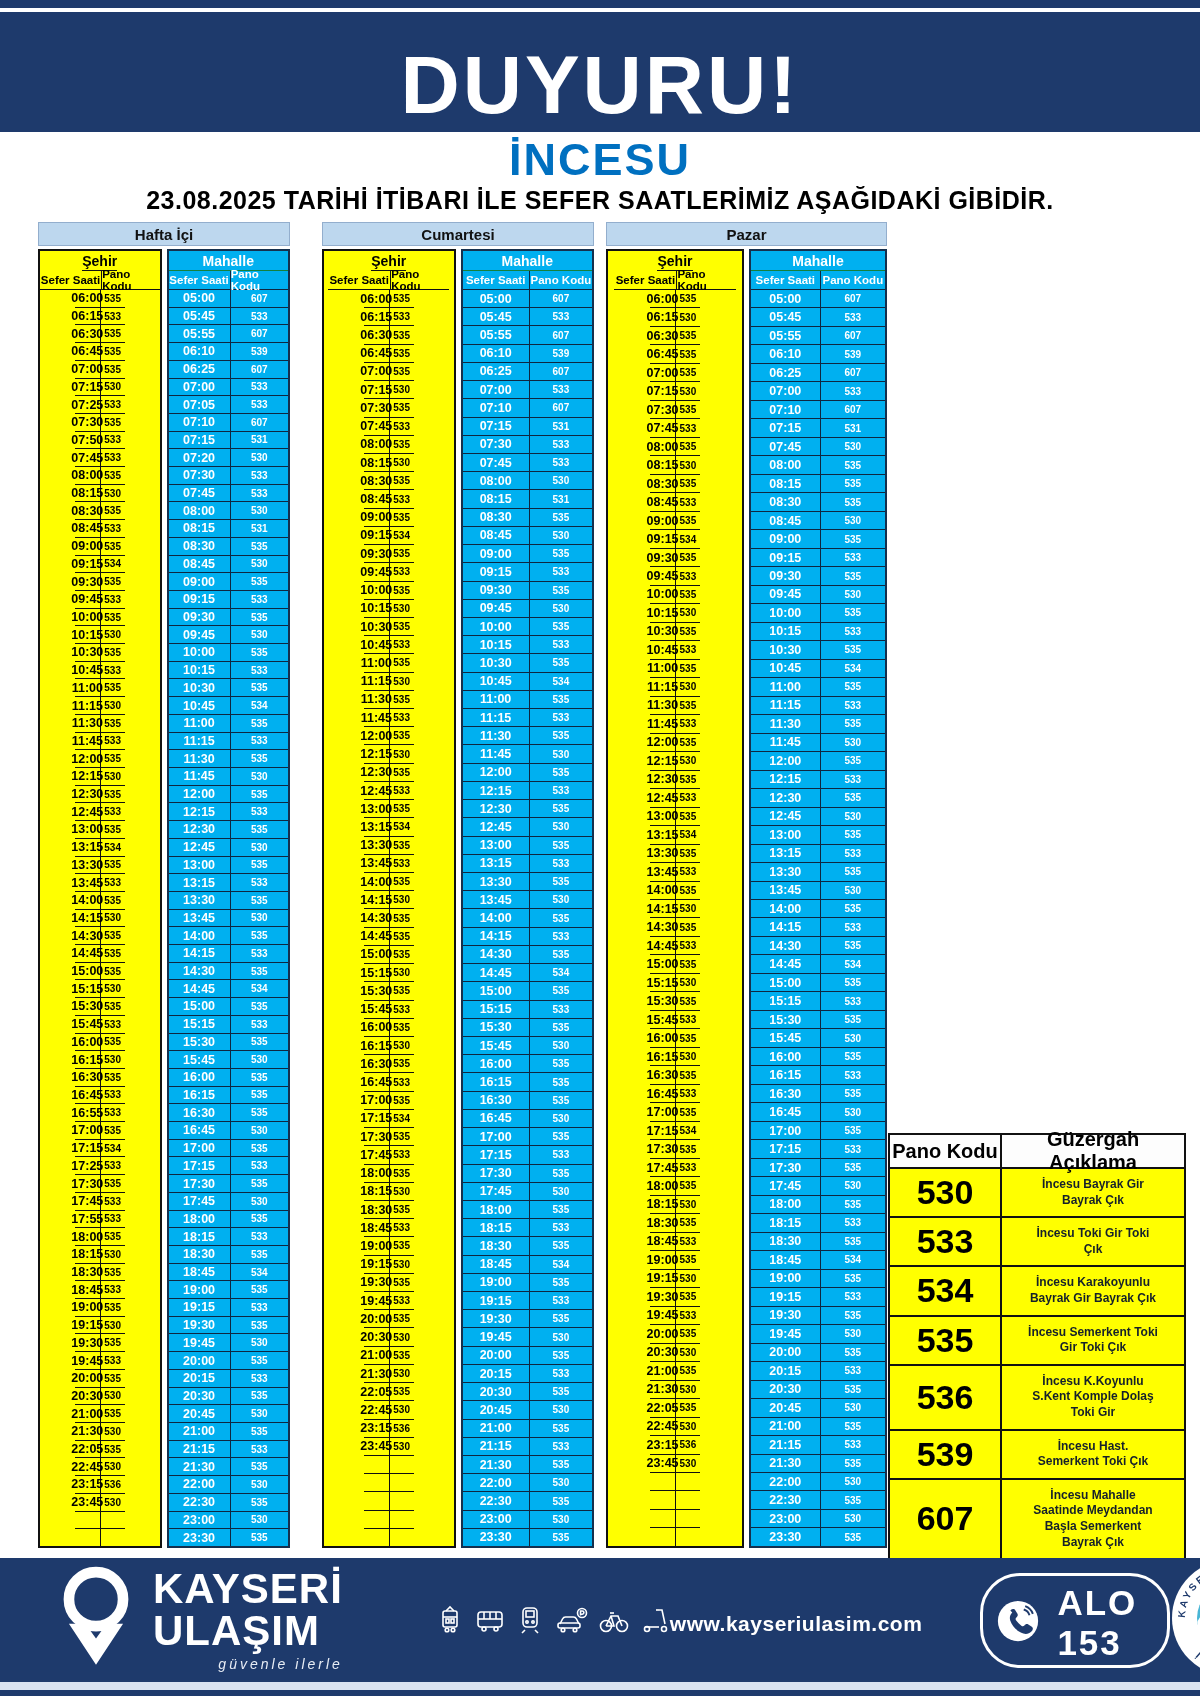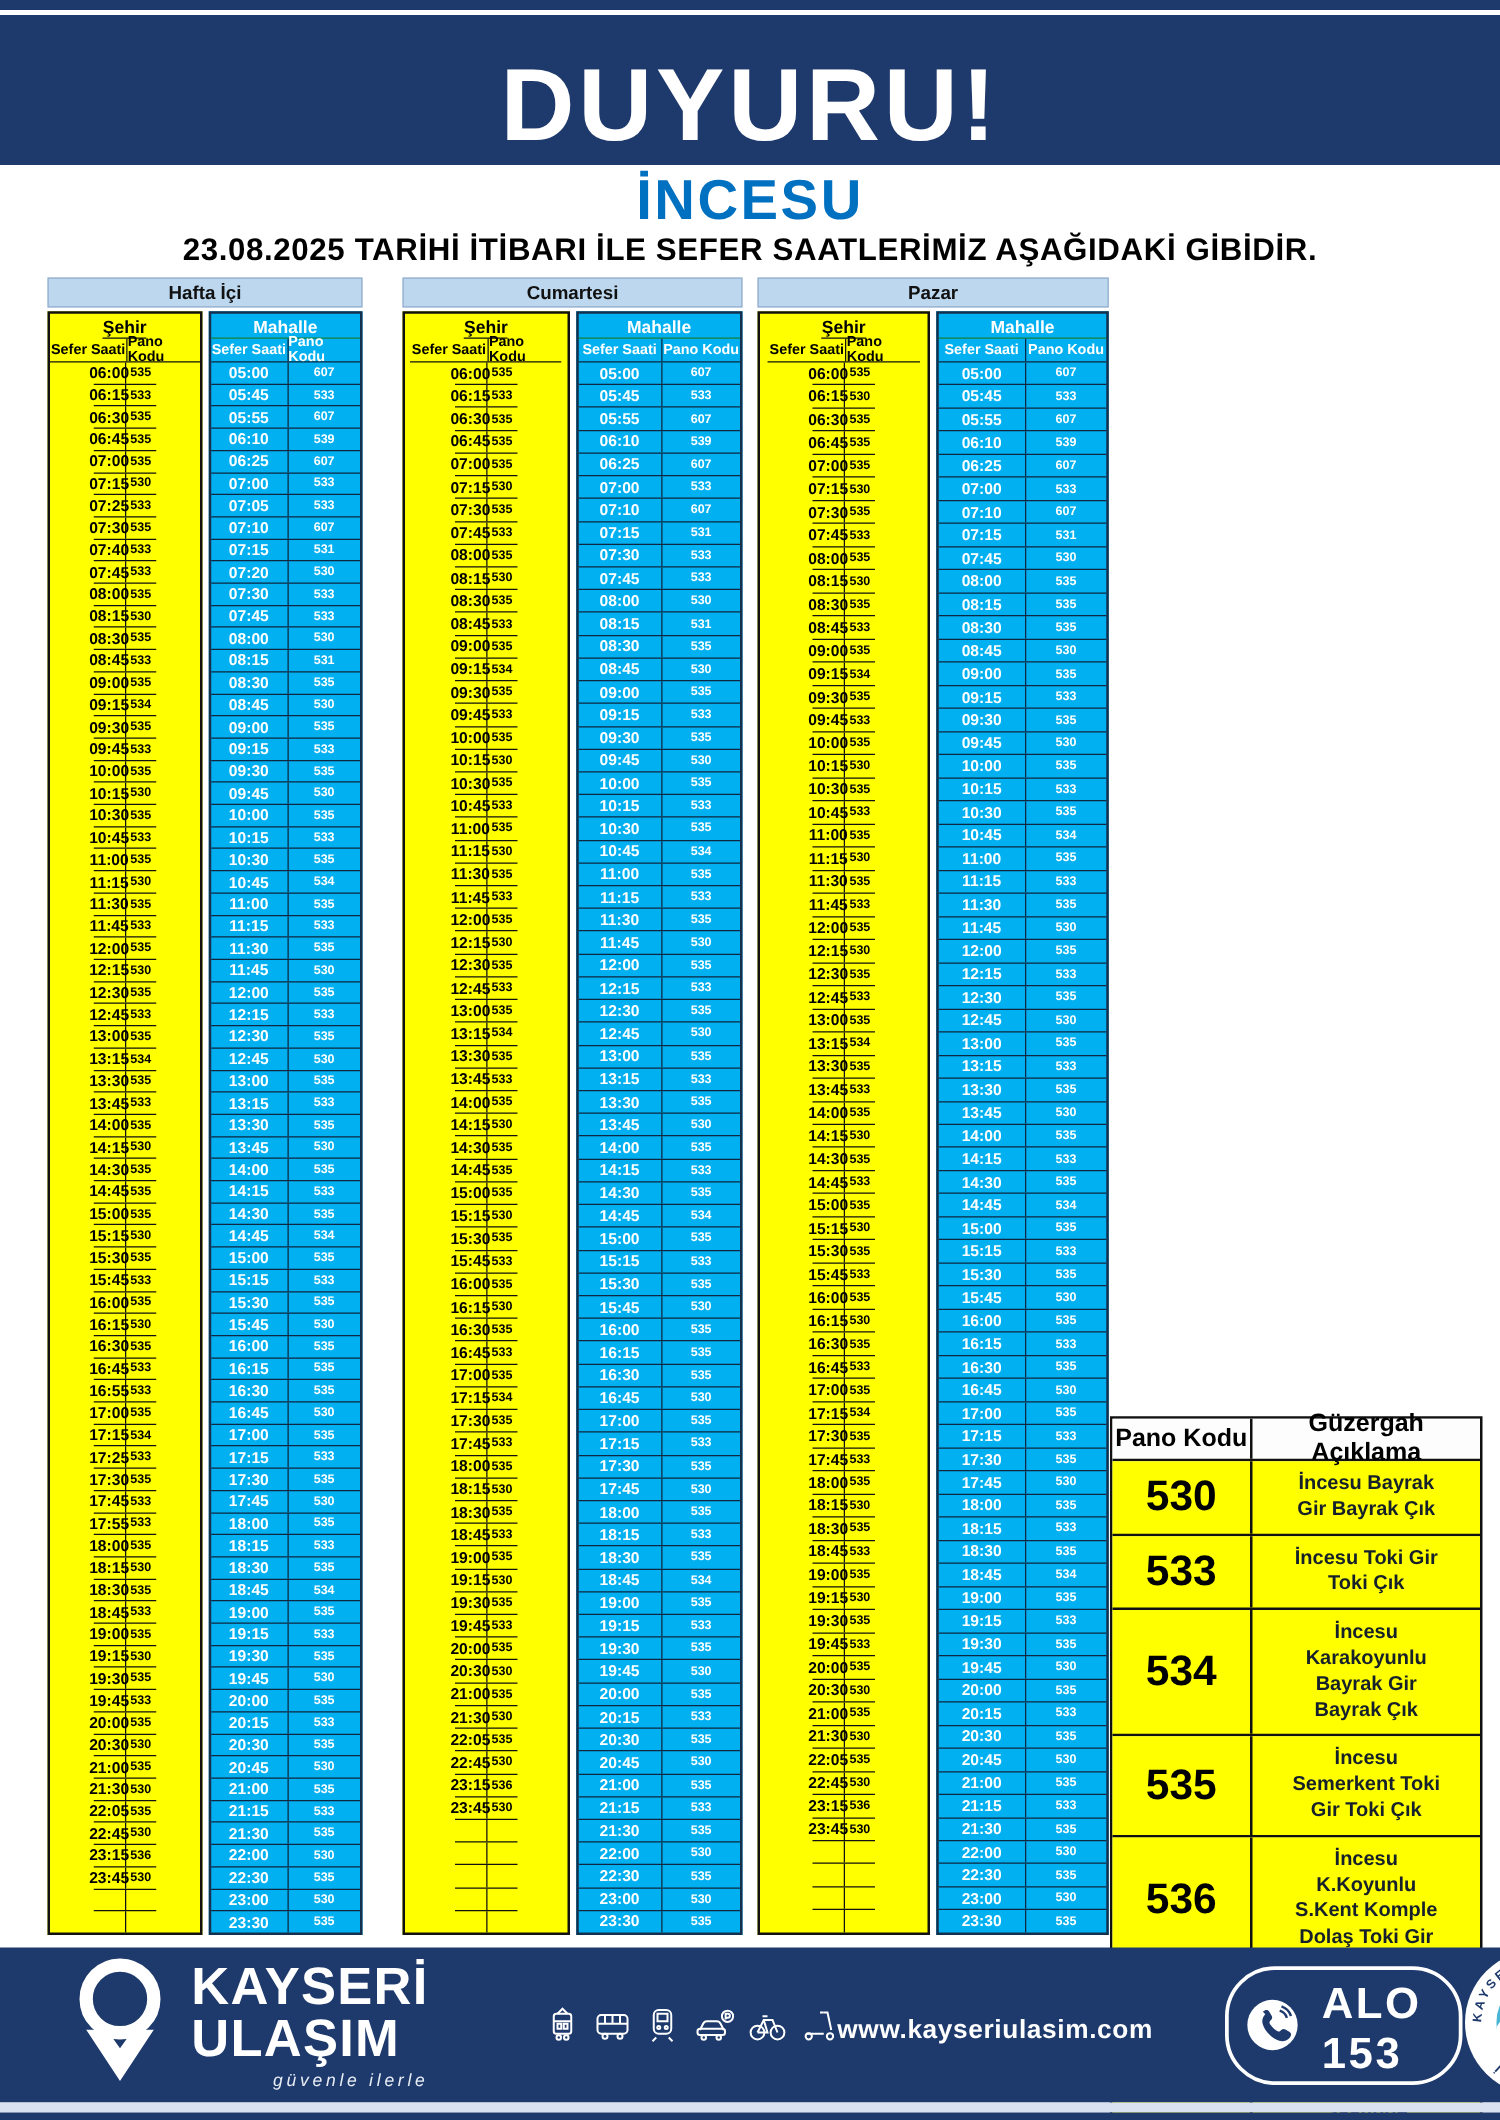--- a/index.html
+++ b/index.html
@@ -57,21 +57,21 @@
   .mahalle .tcell.time { border-right: 1px solid #0f2740; }
   .tcell.code { width: 48%; font-size: 10px; font-weight: 700; }
   
   .legend { position: absolute; left: 888px; top: 1133px; width: 298px; background: #fff; border: 2px solid #111; }
   .legend-head { display: flex; height: 34px; font-weight: 800; font-size: 20px; color: #000; border-bottom: 2px solid #111; background: #fdfdfd; }
   .legend-head .lh1 { width: 112px; display: flex; align-items: center; justify-content: center; border-right: 2px solid #111; }
   .legend-head .lh2 { flex: 1; display: flex; align-items: center; justify-content: center; text-align: center; }
   .legend-row { display: flex; background: #ffff00; border-bottom: 2px solid #111; }
   .legend-row:last-child { border-bottom: none; }
   .lcode { width: 112px; display: flex; align-items: center; justify-content: center; font-size: 34px; font-weight: 800; color: #000; border-right: 2px solid #111; }
-  .ldesc { flex: 1; display: flex; align-items: center; justify-content: center; text-align: center; font-weight: 800; font-size: 16px; line-height: 1.3; color: #15202b; padding: 8px 24px; }
+  .ldesc { flex: 1; display: flex; align-items: center; justify-content: center; text-align: center; font-weight: 800; font-size: 12px; line-height: 1.3; color: #15202b; padding: 8px 24px; }
   
   .footer {
     position: absolute; left: 0; top: 1558px; width: 1200px; height: 124px;
     background: #1e3a6c; display: flex; align-items: center; color: #fff;
   }
   .footer-strip  { position: absolute; left: 0; top: 1682px; width: 1200px; height: 8px; background: #d9e2f0; }
   .footer-strip2 { position: absolute; left: 0; top: 1690px; width: 1200px; height: 6px; background: #1e3a6c; }
   .pin-logo { margin-left: 55px; }
   .brand { margin-left: 16px; display: flex; flex-direction: column; }
   .brand .b1, .brand .b2 { font-size: 42px; font-weight: 800; letter-spacing: 1px; line-height: 0.98; }
@@ -133,21 +133,21 @@
           </div>
           <div class="trow">
             <div class="tcell time">07:25</div>
             <div class="tcell code">533</div>
           </div>
           <div class="trow">
             <div class="tcell time">07:30</div>
             <div class="tcell code">535</div>
           </div>
           <div class="trow">
-            <div class="tcell time">07:40</div>
+            <div class="tcell time">07:50</div>
             <div class="tcell code">533</div>
           </div>
           <div class="trow">
             <div class="tcell time">07:45</div>
             <div class="tcell code">533</div>
           </div>
           <div class="trow">
             <div class="tcell time">08:00</div>
             <div class="tcell code">535</div>
           </div>

